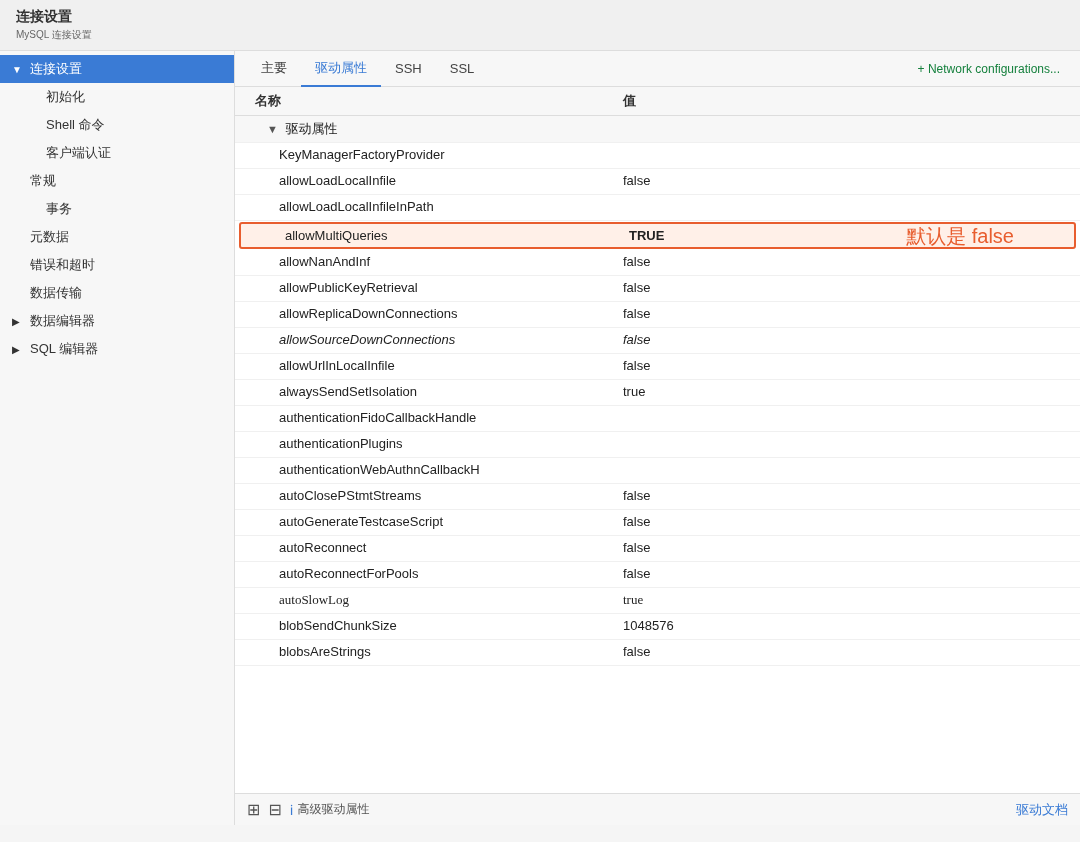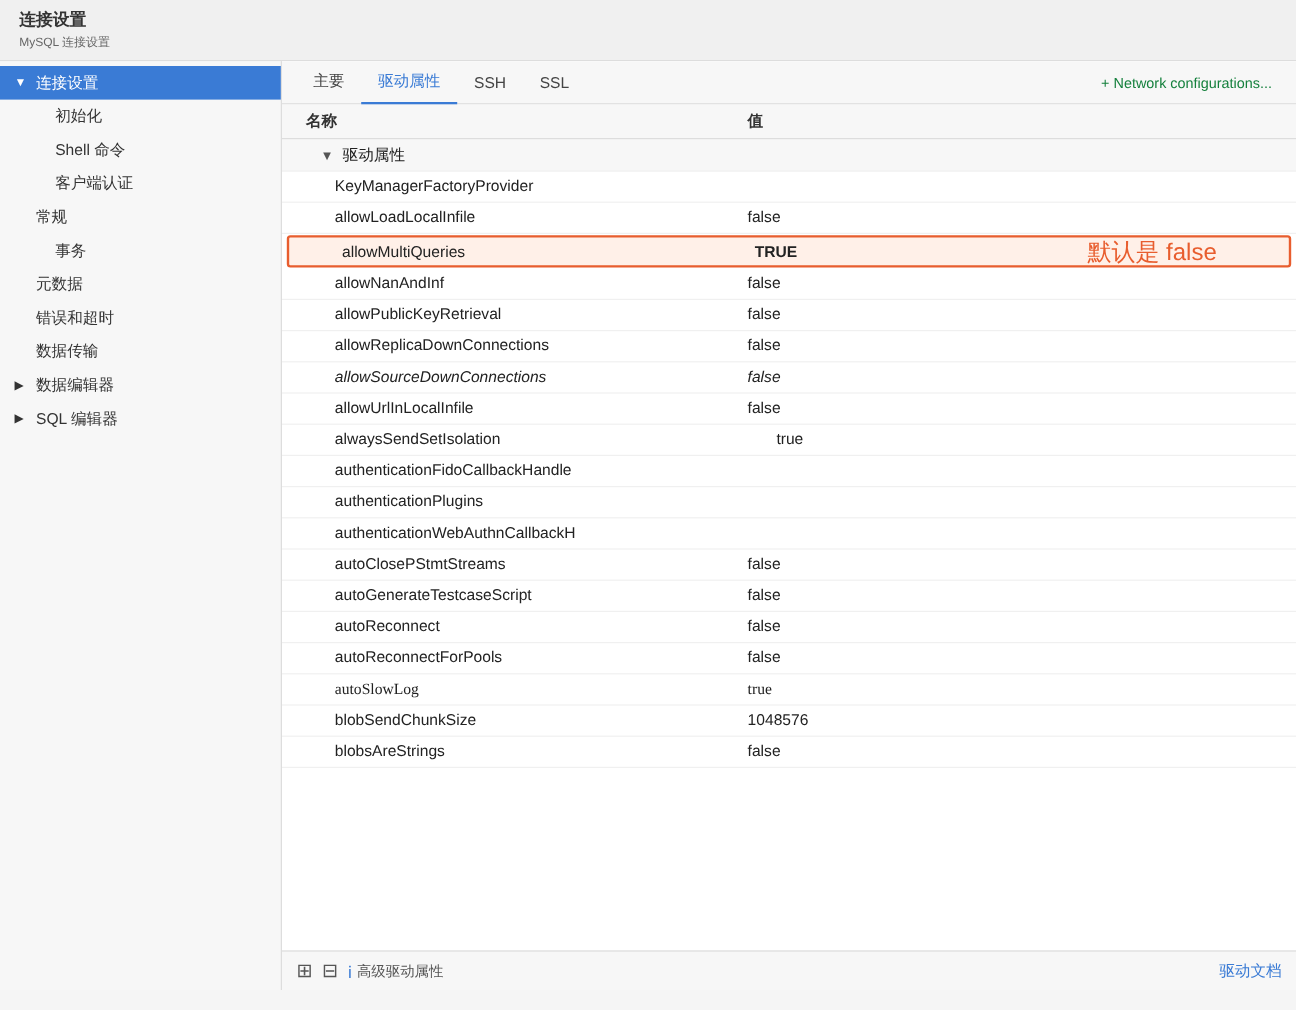--- a/index.html
+++ b/index.html
@@ -328,20 +328,24 @@
 
       <div id="table-rows-container" style="position:relative;">
       <div class="data-row" style="position: relative;">
             <div class="cell-name indent2">KeyManagerFactoryProvider</div>
             <div class="cell-value"></div>
           </div>
           <div class="data-row" style="position: relative;">
             <div class="cell-name indent2">allowLoadLocalInfile</div>
             <div class="cell-value">false</div>
           </div>
+          <div class="data-row" style="position: relative;">
+            <div class="cell-name indent2">allowLoadLocalInfileInPath</div>
+            <div class="cell-value"></div>
+          </div>
           <div class="data-row highlighted" style="position: relative;">
             <div class="cell-name indent2">allowMultiQueries</div>
             <div class="cell-value bold-upper">TRUE</div>
             <div class="annotation" style="top: 50%; transform: translateY(-50%);">默认是 false</div>
           </div>
           <div class="data-row" style="position: relative;">
             <div class="cell-name indent2">allowNanAndInf</div>
             <div class="cell-value">false</div>
           </div>
           <div class="data-row" style="position: relative;">
@@ -353,21 +357,21 @@
             <div class="cell-value">false</div>
           </div>
           <div class="data-row" style="position: relative; font-style: italic;">
             <div class="cell-name indent2">allowSourceDownConnections</div>
             <div class="cell-value">false</div>
           </div>
           <div class="data-row" style="position: relative;">
             <div class="cell-name indent2">allowUrlInLocalInfile</div>
             <div class="cell-value">false</div>
           </div>
-          <div class="data-row" style="position: relative; gap: 24px;">
+          <div class="data-row" style="position: relative;">
             <div class="cell-name indent2">alwaysSendSetIsolation</div>
             <div class="cell-value">true</div>
           </div>
           <div class="data-row" style="position: relative;">
             <div class="cell-name indent2">authenticationFidoCallbackHandle</div>
             <div class="cell-value"></div>
           </div>
           <div class="data-row" style="position: relative;">
             <div class="cell-name indent2">authenticationPlugins</div>
             <div class="cell-value"></div>

